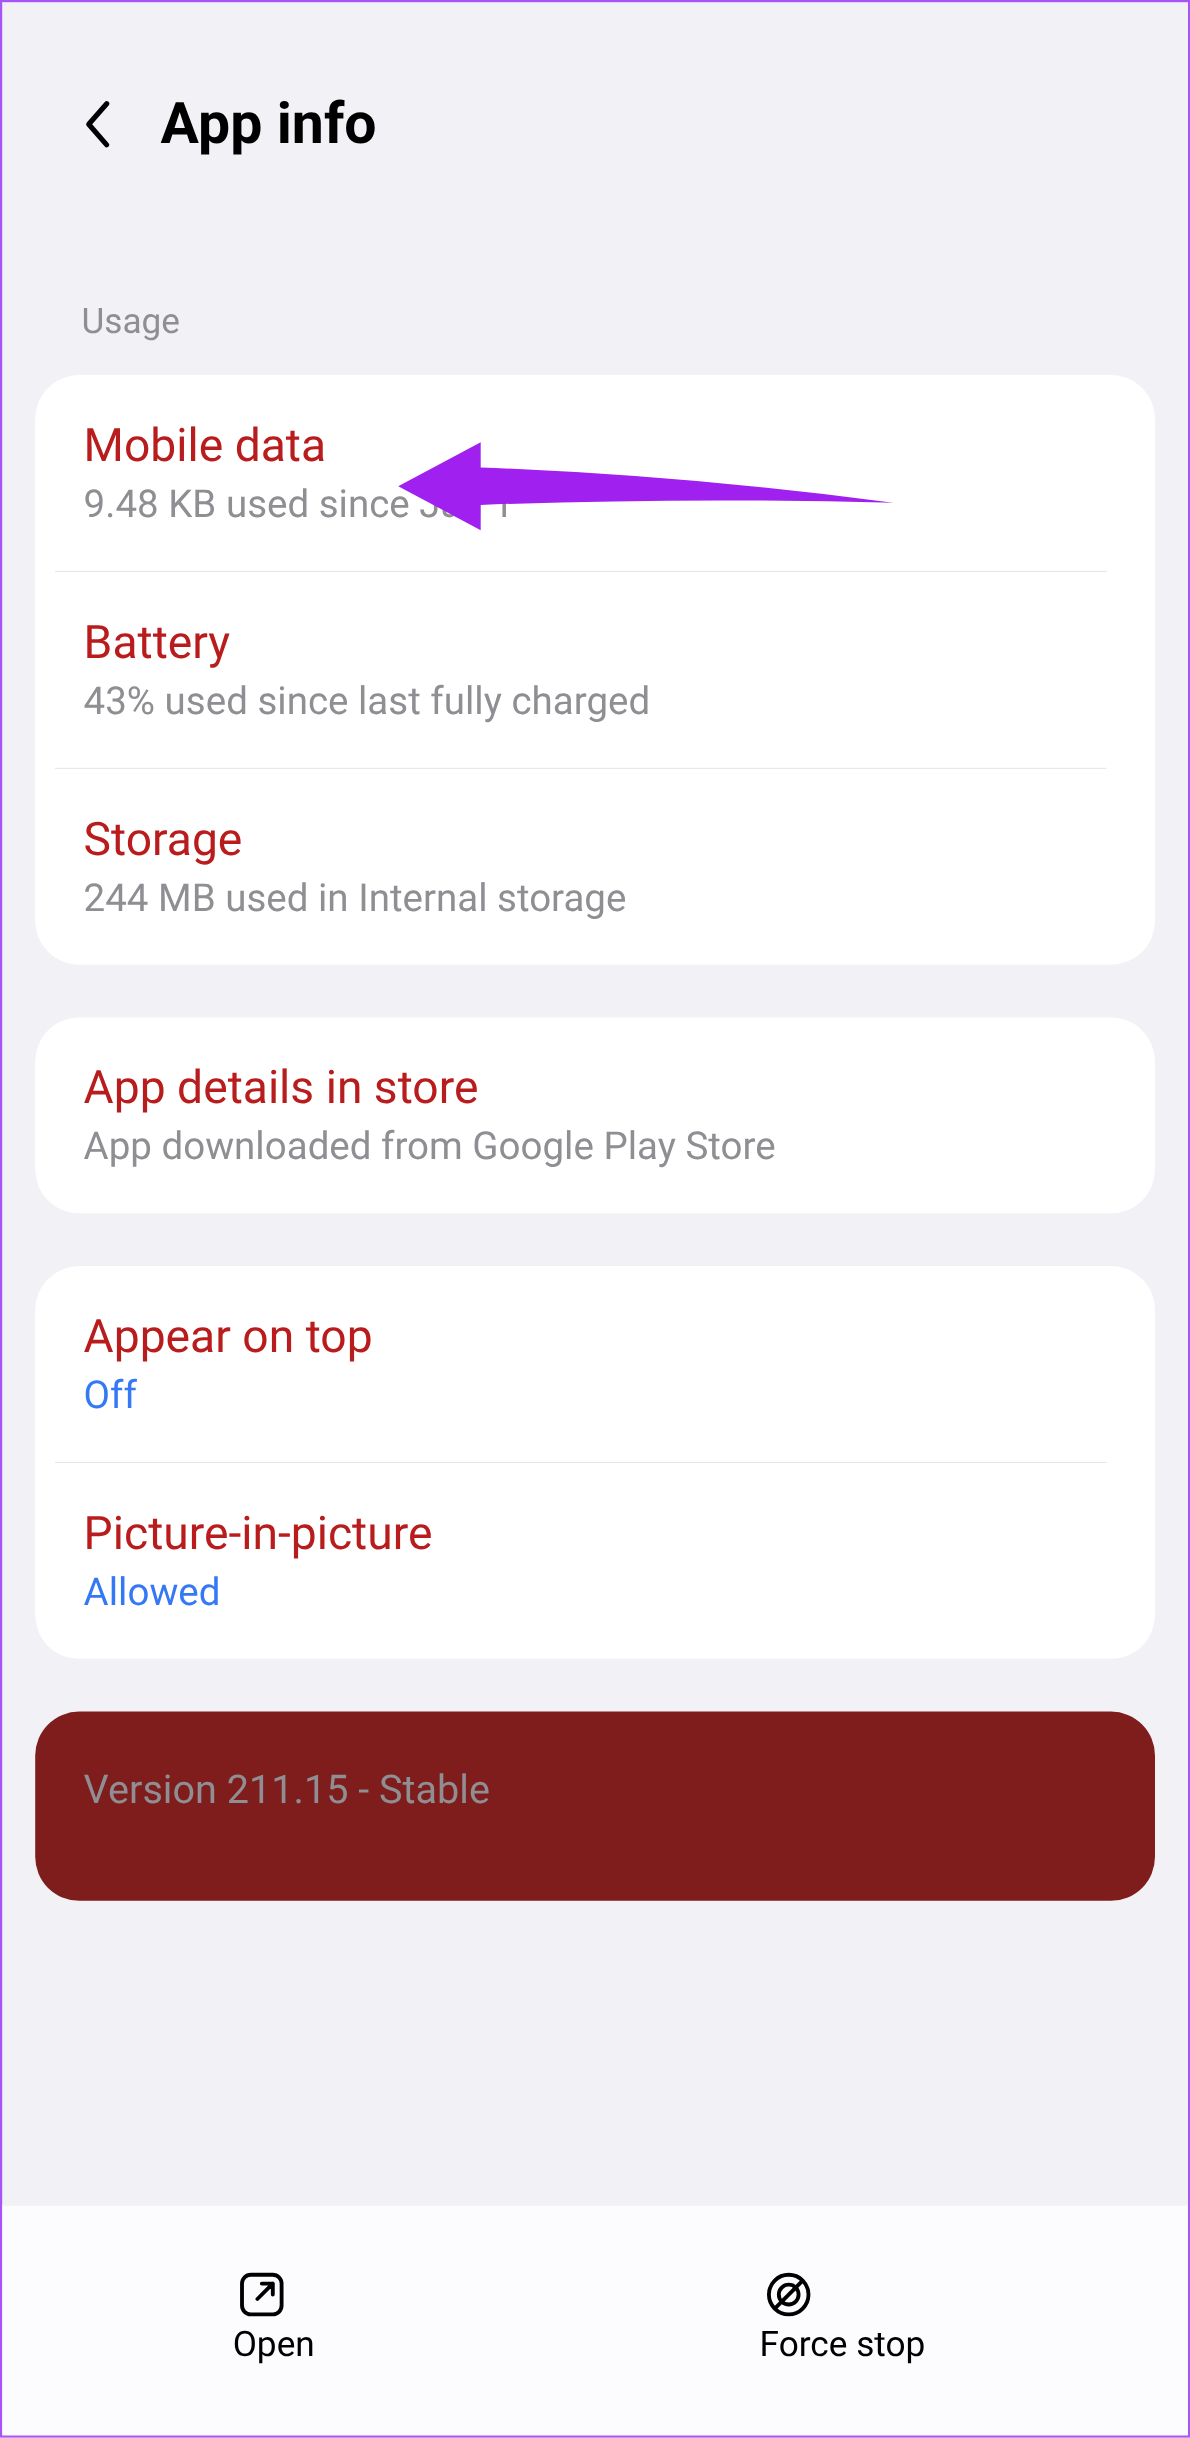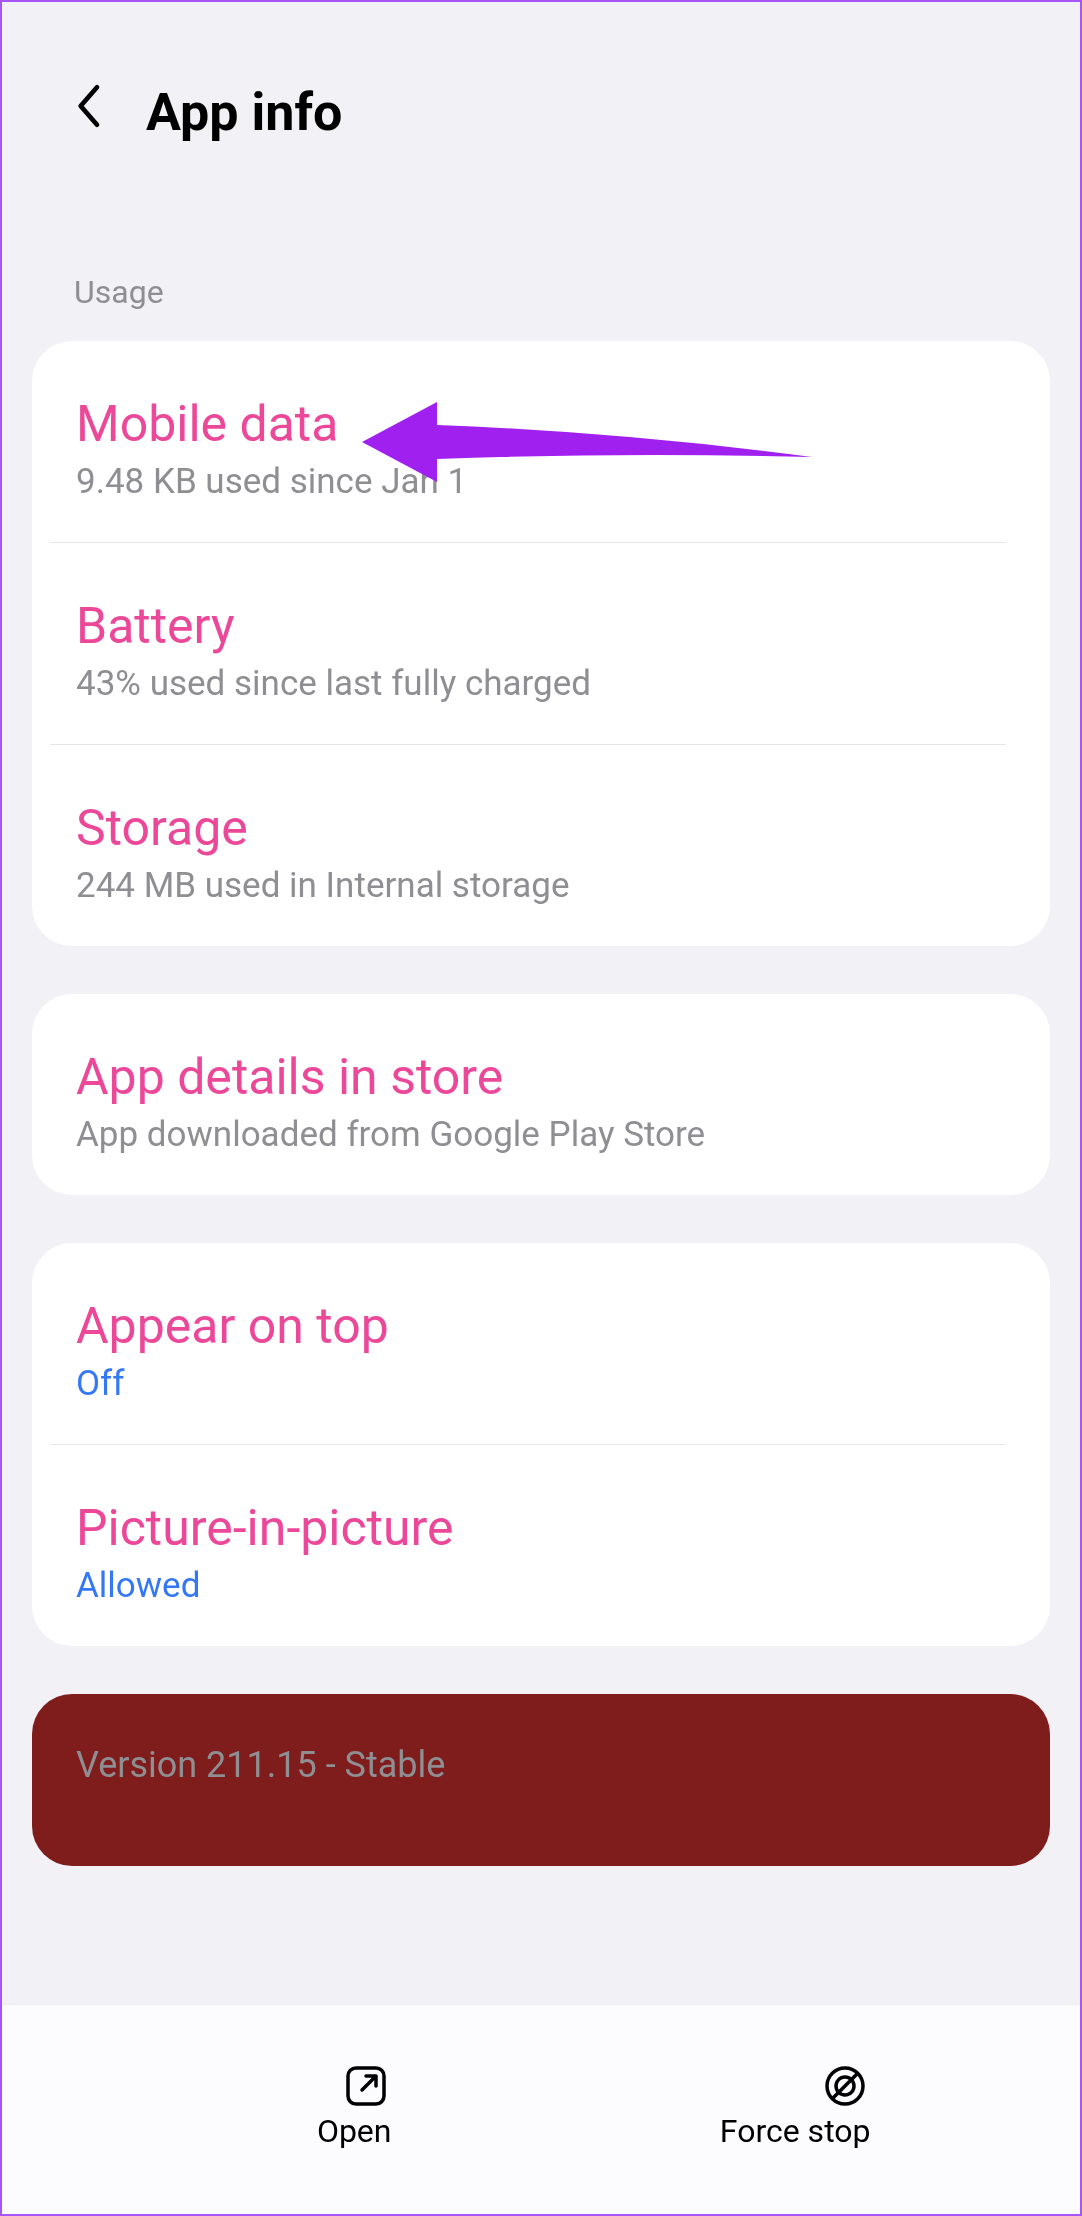--- a/index.html
+++ b/index.html
@@ -11,21 +11,21 @@
     body {
       width: 1082px;
       height: 2216px;
       background: #f2f2f6;
       border: 2px solid #a855f7;
       position: relative;
       overflow: hidden;
     }
     .header {
       display: flex;
-      align-items: flex-start;
+      align-items: center;
       padding: 80px 48px 40px 72px;
       gap: 40px;
     }
     .back-icon {
       width: 32px;
       height: 48px;
       display: flex;
       align-items: center;
       justify-content: center;
     }
@@ -55,25 +55,24 @@
     .list-item {
       padding: 40px 44px 40px 44px;
       position: relative;
     }
     .divider {
       height: 1px;
       background: #e5e5ea;
       margin: 0 44px 0 18px;
     }
     .item-title {
-      font-size: 50px;
+      font-size: 42px;
       font-weight: 400;
-      color: #ec4899;
+      color: #b91c1c;
       margin-bottom: 8px;
-      margin-top: 14px;
     }
     .item-subtitle {
       font-size: 35px;
       color: #8e8e93;
       font-weight: 400;
     }
     .item-subtitle.link {
       color: #3478f6;
     }
     .version-card {
@@ -95,21 +94,21 @@
       background: #fcfcfe;
       display: flex;
       justify-content: space-around;
       align-items: center;
       padding: 30px 60px 40px 60px;
       border-top: 1px solid #eee;
     }
     .bottom-button {
       display: flex;
       flex-direction: column;
-      align-items: flex-end;
+      align-items: flex-start;
       min-width: 180px;
     }
     .bottom-button-icon {
       width: 52px;
       height: 52px;
       display: flex;
       align-items: center;
       justify-content: center;
     }
     .bottom-button-label {

